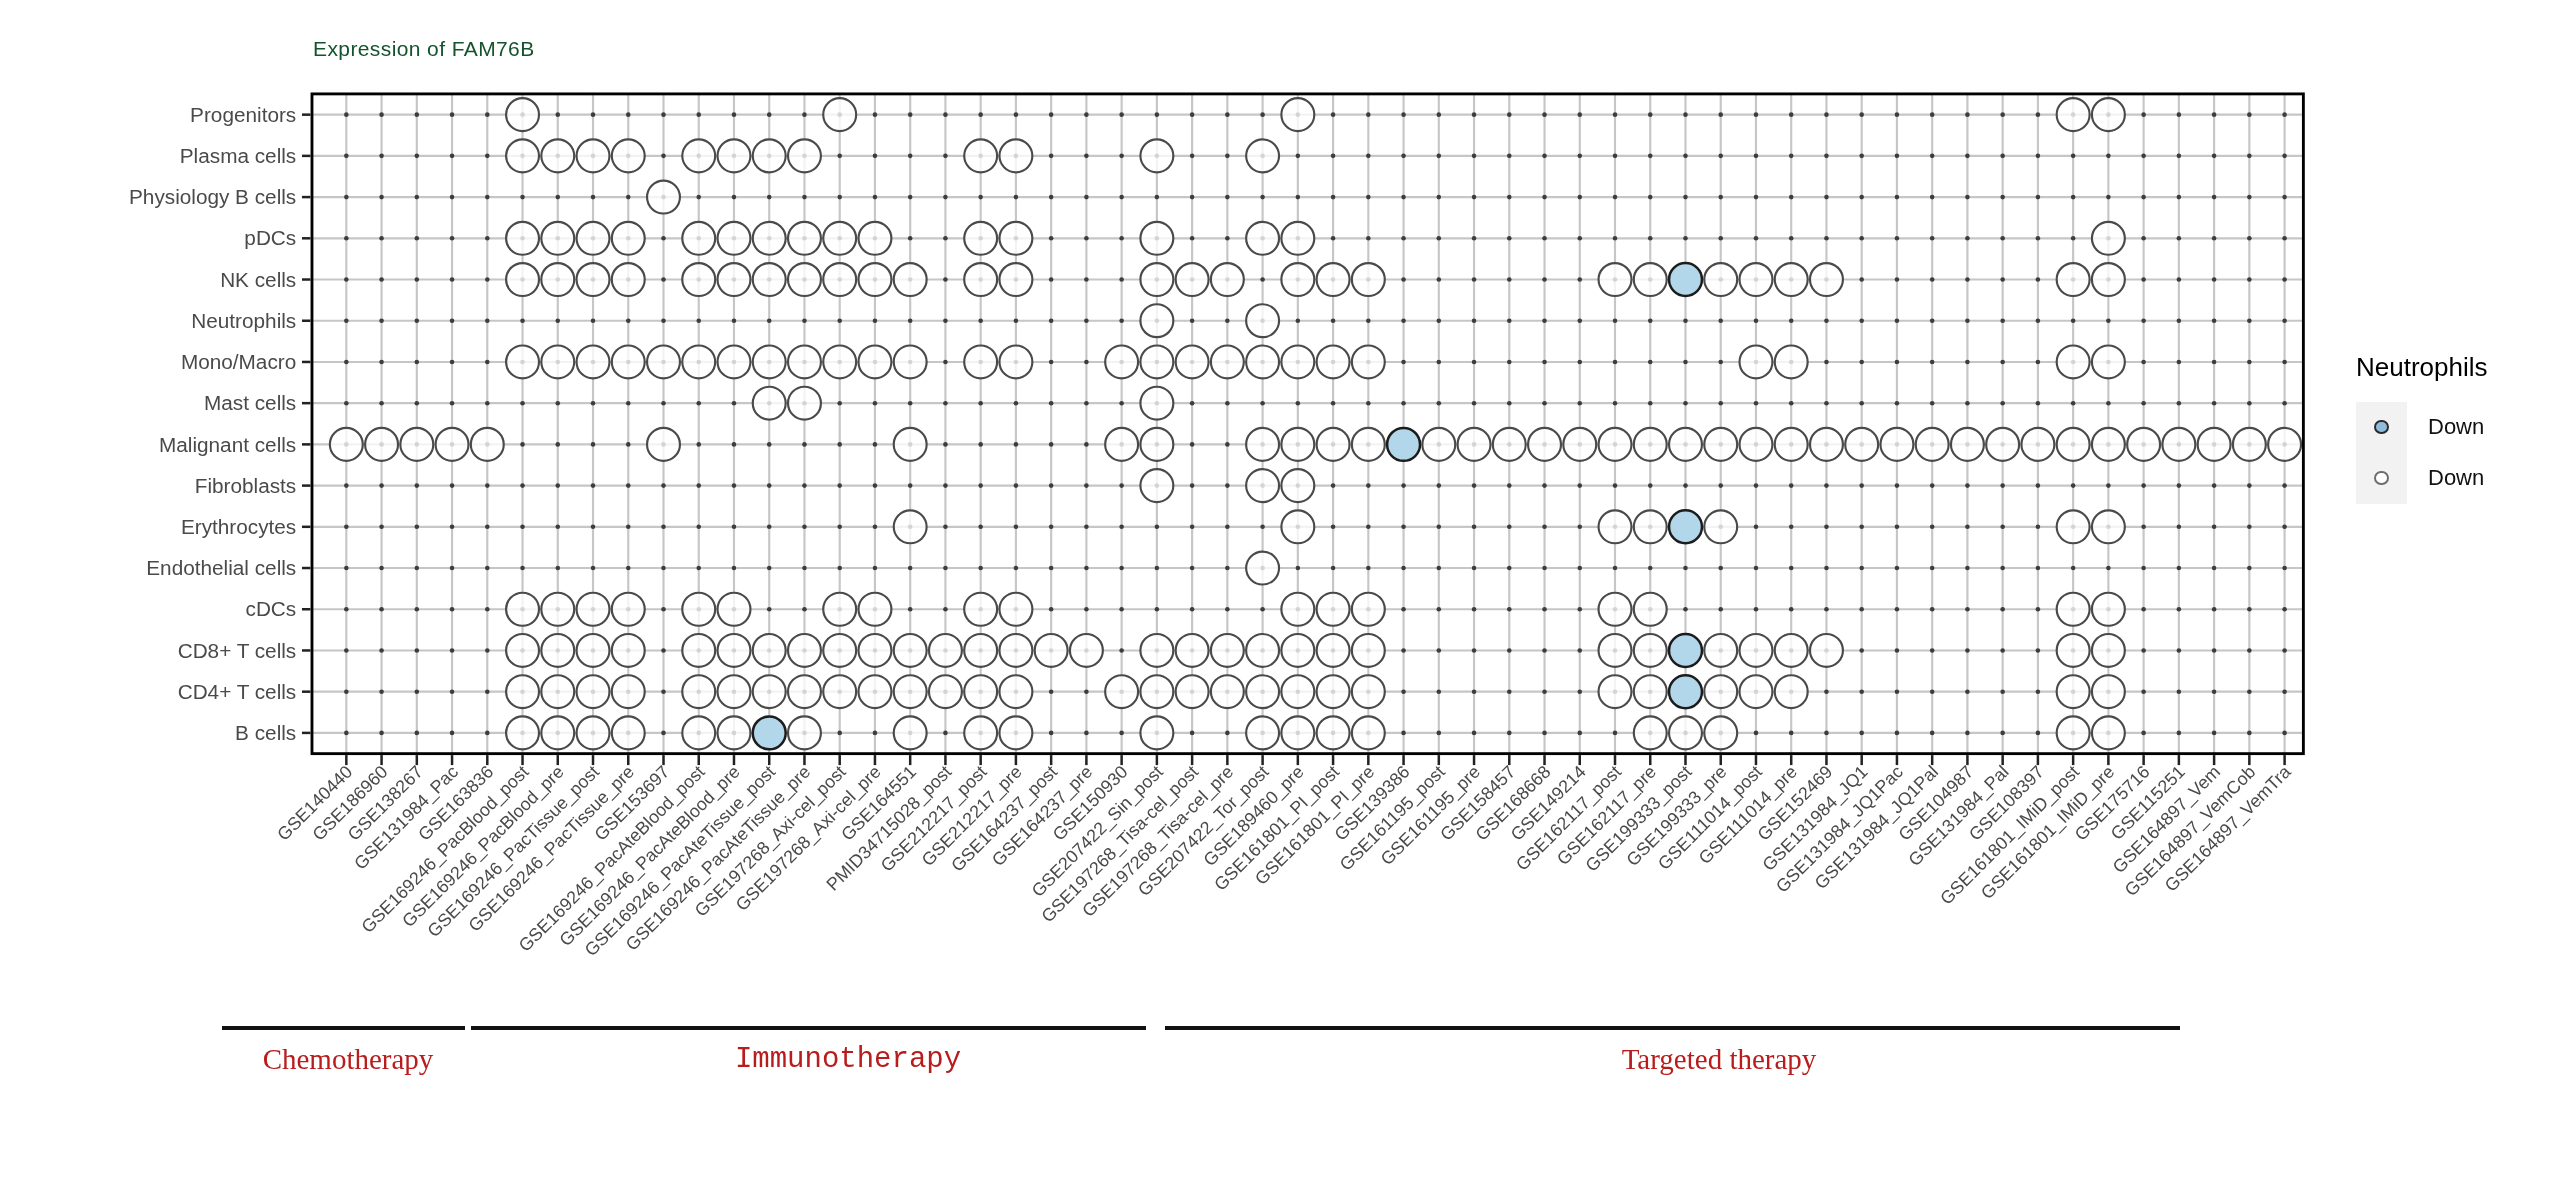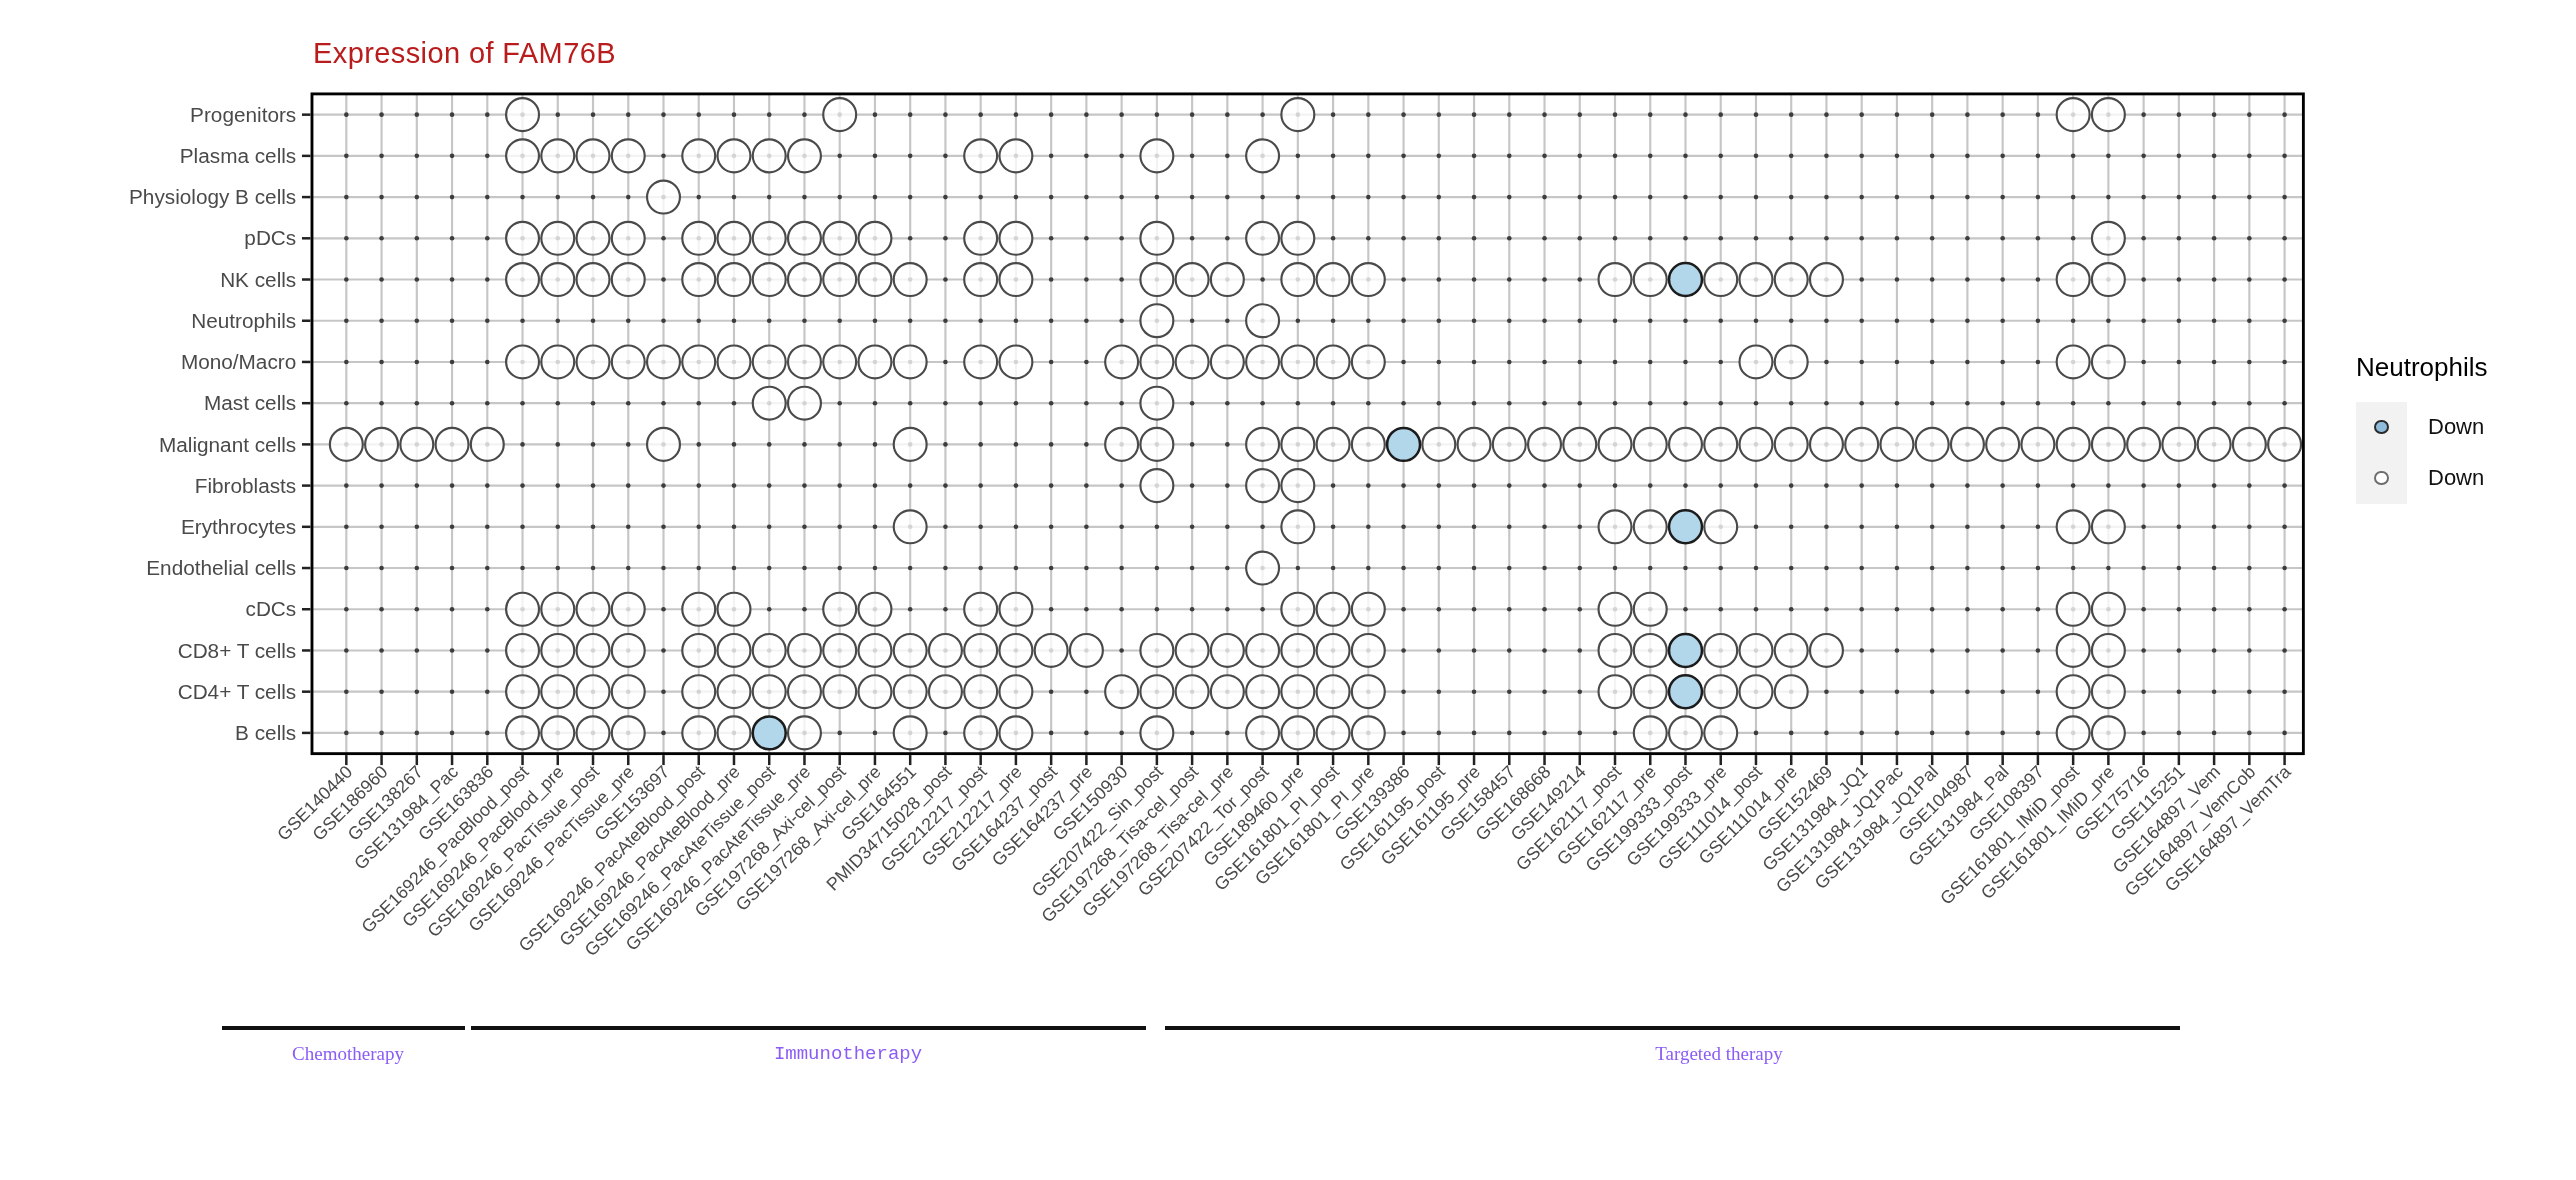--- a/index.html
+++ b/index.html
@@ -1,29 +1,29 @@
 <!DOCTYPE html>
 <html style="font-size:11.4px"><head>
 <meta charset="utf-8">
 <style>
   html,body{margin:0;padding:0;background:#fff;}
   body{width:2576px;height:1181px;overflow:hidden;font-family:"Liberation Sans",sans-serif;}
   .stage{position:relative;width:2576px;height:1181px;background:#fff;}
-  .chart-title{position:absolute;left:313px;top:37px;font-size:29px;color:#b91c1c;letter-spacing:0.4px;}
+  .chart-title{position:absolute;left:313px;top:37px;font-size:21px;color:#14532d;letter-spacing:0.4px;}
   #plot{position:absolute;left:0;top:0;width:2576px;height:1181px;}
   .legend{position:absolute;left:2356px;top:352px;}
   .legend-title{font-size:26px;color:#000;margin-bottom:18.6px;}
   .legend-keys{width:51px;text-align:center;}
   .legend-key{width:51px;height:51px;background:#f2f2f2;display:flex;align-items:center;justify-content:center;position:relative;}
   .legend-dot{width:14.3px;height:14.3px;border-radius:50%;box-sizing:border-box;}
   .dot-down{background:#8fbcdb;border:2.1px solid #2b2b2b;}
   .dot-none{background:#fff;border:2.1px solid #6e6e6e;}
   .legend-item-label{position:absolute;left:72px;font-size:22px;color:#111;white-space:nowrap;}
   .group-bar{position:absolute;top:1026px;height:3.6px;background:#111;}
-  .group-label{position:absolute;top:1043px;transform:translateX(-50%);font-family:"Liberation Serif",serif;font-size:19px;color:#8b5cf6;white-space:nowrap;}
+  .group-label{position:absolute;top:1043px;transform:translateX(-50%);font-family:"Liberation Serif",serif;font-size:29px;color:#b91c1c;white-space:nowrap;}
 </style>
 </head>
 <body>
 
 <div class="stage">
   <div class="chart-title">Expression of FAM76B</div>
 
   <svg id="plot" viewBox="0 0 3600 1650" xmlns="http://www.w3.org/2000/svg">
       <g>
         <line x1="484" y1="131" x2="484" y2="1053" stroke="#c6c6c6" stroke-width="3"></line>

